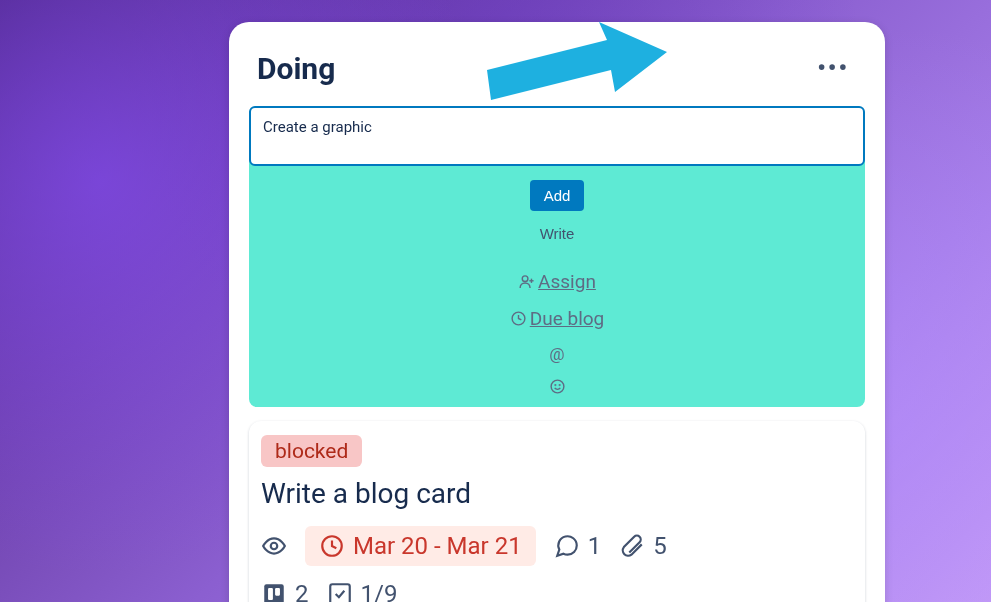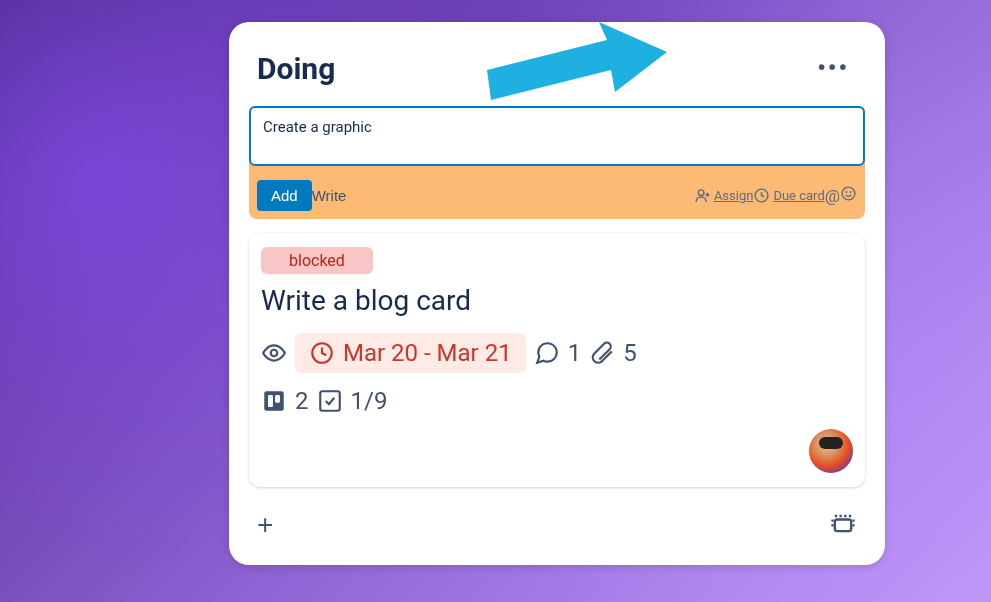--- a/index.html
+++ b/index.html
@@ -52,42 +52,44 @@
     .arrow-annotation {
       position: absolute;
       left: 248px;
       top: -12px;
       width: 200px;
       height: 90px;
       z-index: 10;
       pointer-events: none;
     }
     .compose-area {
-      background: #fdba74;
+      background: #5eead4;
       border-radius: 8px;
       padding: 0 0 8px 0;
       margin-bottom: 14px;
     }
     .compose-input {
       width: 100%;
       border: 2px solid #0079bf;
       border-radius: 6px;
       padding: 10px 12px;
       font-size: 15px;
       color: #172b4d;
       background: #fff;
       outline: none;
       resize: none;
       font-family: inherit;
       min-height: 50px;
     }
     .compose-toolbar {
       display: flex;
       align-items: center;
+      gap: 14px;
       padding: 10px 8px 0 8px;
+      flex-direction: column;
     }
     .add-btn {
       background: #0079bf;
       color: #fff;
       border: none;
       border-radius: 4px;
       padding: 7px 14px;
       font-size: 15px;
       font-weight: 500;
       cursor: pointer;
@@ -99,55 +101,55 @@
       color: #42526e;
       cursor: pointer;
     }
     .toolbar-spacer { flex: 1; }
     .toolbar-link {
       display: inline-flex;
       align-items: center;
       gap: 3px;
       text-decoration: underline;
       color: #5e6c84;
-      font-size: 13px;
+      font-size: 19px;
       cursor: pointer;
     }
     .toolbar-icon {
       color: #5e6c84;
       cursor: pointer;
       font-size: 17px;
     }
     .card {
       background: #fff;
       border-radius: 12px;
       padding: 14px 12px;
       box-shadow: 0 1px 3px rgba(9,30,66,0.2);
     }
     .label-badge {
       display: inline-block;
       background: #f8c6c6;
       color: #ae2a19;
       border-radius: 6px;
-      padding: 4px 28px;
-      font-size: 16px;
+      padding: 4px 14px;
+      font-size: 21px;
       font-weight: 400;
       margin-bottom: 10px;
     }
     .card-title {
       font-size: 28px;
       color: #172b4d;
       font-weight: 400;
       margin-bottom: 16px;
     }
     .card-meta-row {
       display: flex;
       align-items: center;
       flex-wrap: wrap;
-      gap: 8px;
+      gap: 18px;
       margin-bottom: 14px;
       text-align: center;
     }
     .meta-item {
       display: inline-flex;
       align-items: center;
       gap: 8px;
       color: #42526e;
       font-size: 24px;
     }
@@ -236,21 +238,21 @@
             <line x1="19" y1="8" x2="19" y2="14"></line>
             <line x1="16" y1="11" x2="22" y2="11"></line>
           </svg>
         <span>Assign</span>
       </span>
       <span class="toolbar-link">
         <svg class="icon-svg-sm" viewBox="0 0 24 24">
             <circle cx="12" cy="12" r="9"></circle>
             <polyline points="12 7 12 12 16 14"></polyline>
           </svg>
-        <span>Due card</span>
+        <span>Due blog</span>
       </span>
       <span class="toolbar-icon">@</span>
       <span class="toolbar-icon">
         <svg class="icon-svg-sm" viewBox="0 0 24 24">
             <circle cx="12" cy="12" r="9"></circle>
             <path d="M8 14s1.5 2 4 2 4-2 4-2"></path>
             <circle cx="9" cy="10" r="0.5" fill="currentColor"></circle>
             <circle cx="15" cy="10" r="0.5" fill="currentColor"></circle>
           </svg>
       </span>

